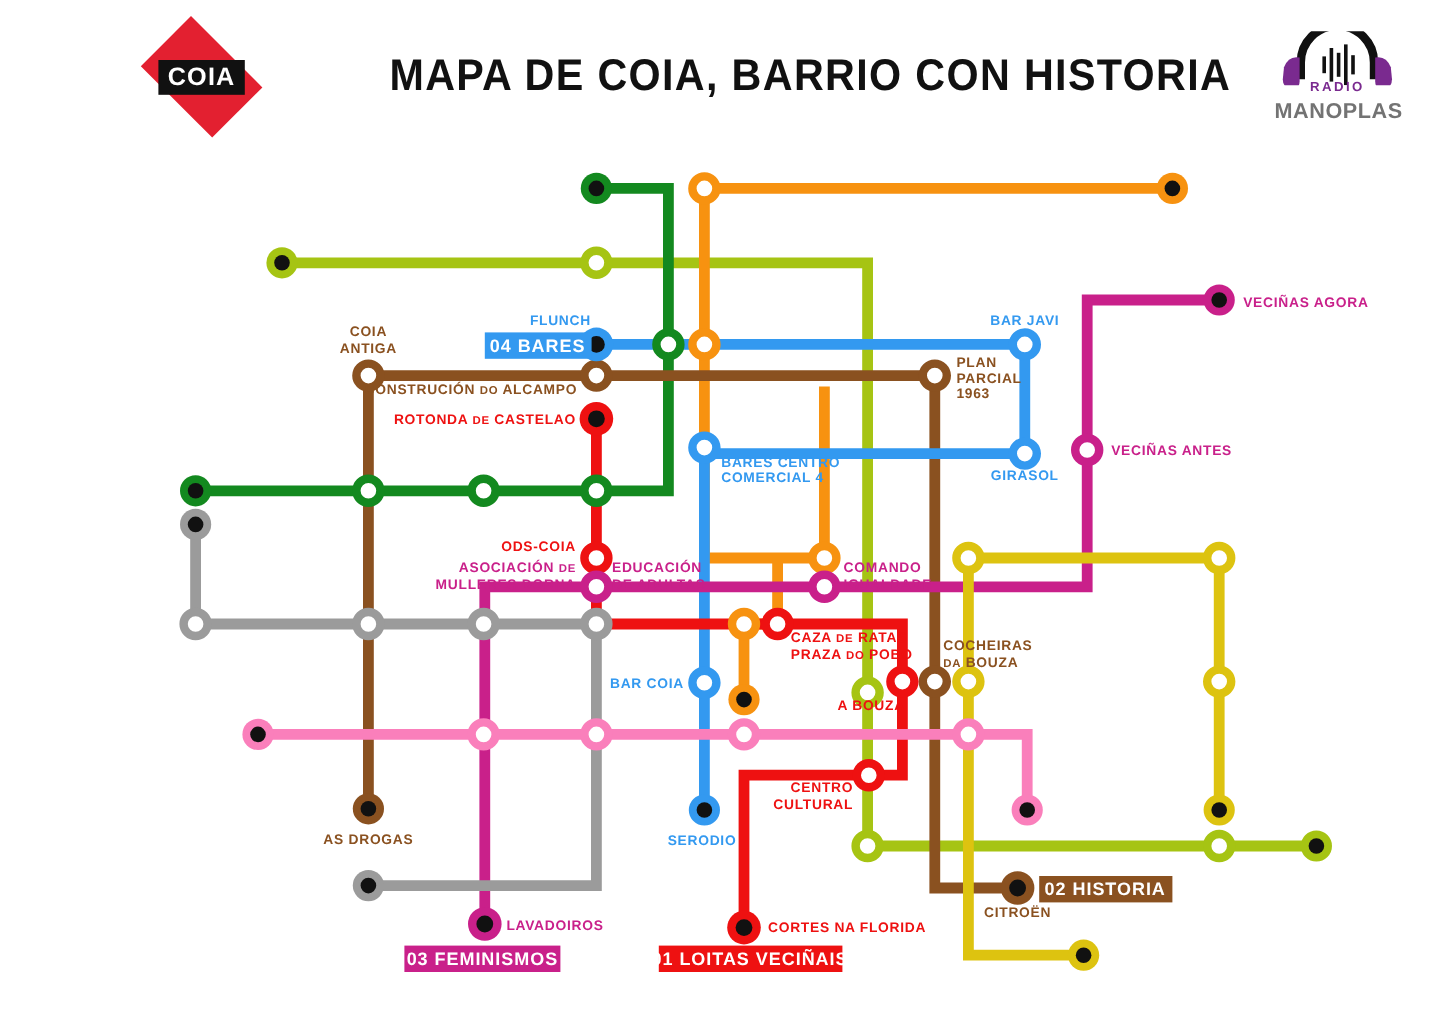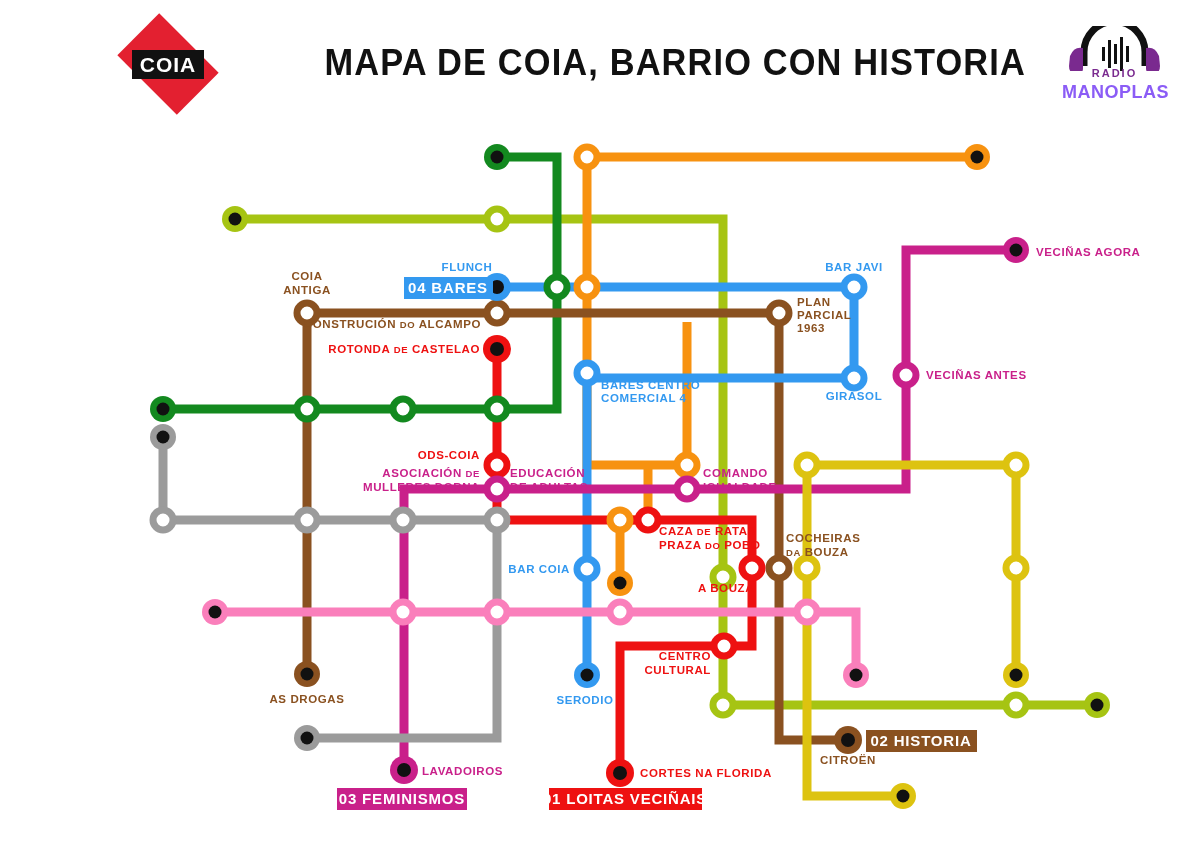--- a/index.html
+++ b/index.html
@@ -49,21 +49,21 @@
   }
 
   
   .logo-radio{position:absolute;left:1030px;top:26px;width:105px;height:80px;margin-left:32px;}
   .logo-radio .rtxt{
     position:absolute;left:0;top:41px;width:105px;text-align:center;
     font-size:11px;font-weight:bold;color:#7a2a8f;letter-spacing:2px;
   }
   .logo-radio .mtxt{
     position:absolute;left:0;top:56px;width:105px;text-align:center;
-    font-size:18px;font-weight:bold;color:#8b5cf6;letter-spacing:0.5px;
+    font-size:18px;font-weight:bold;color:#737373;letter-spacing:0.5px;
   }
 
   
   text{font-family:"Liberation Sans", sans-serif;}
   .lbl{font-size:11.5px;font-weight:bold;letter-spacing:0.6px;}
   .badge-txt{font-size:15px;font-weight:bold;fill:#ffffff;letter-spacing:0.8px;}
 </style>
 </head>
 <body>
 

